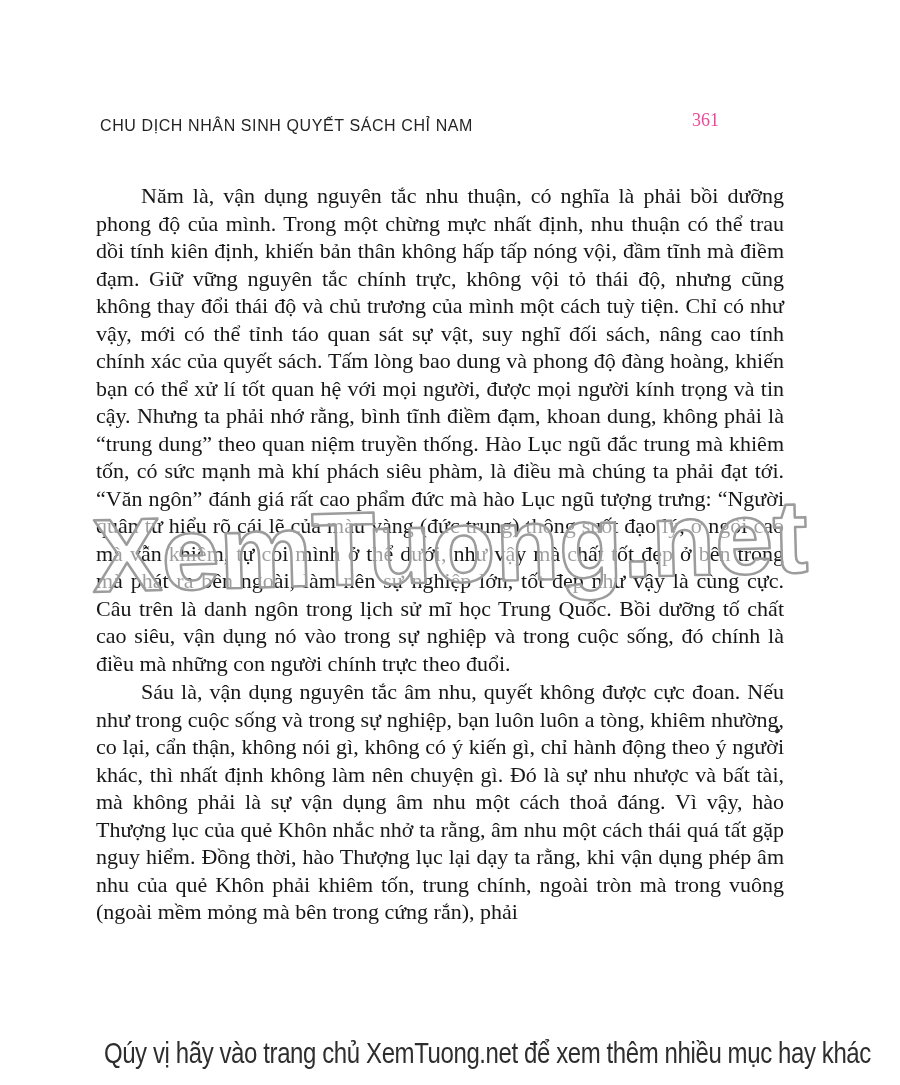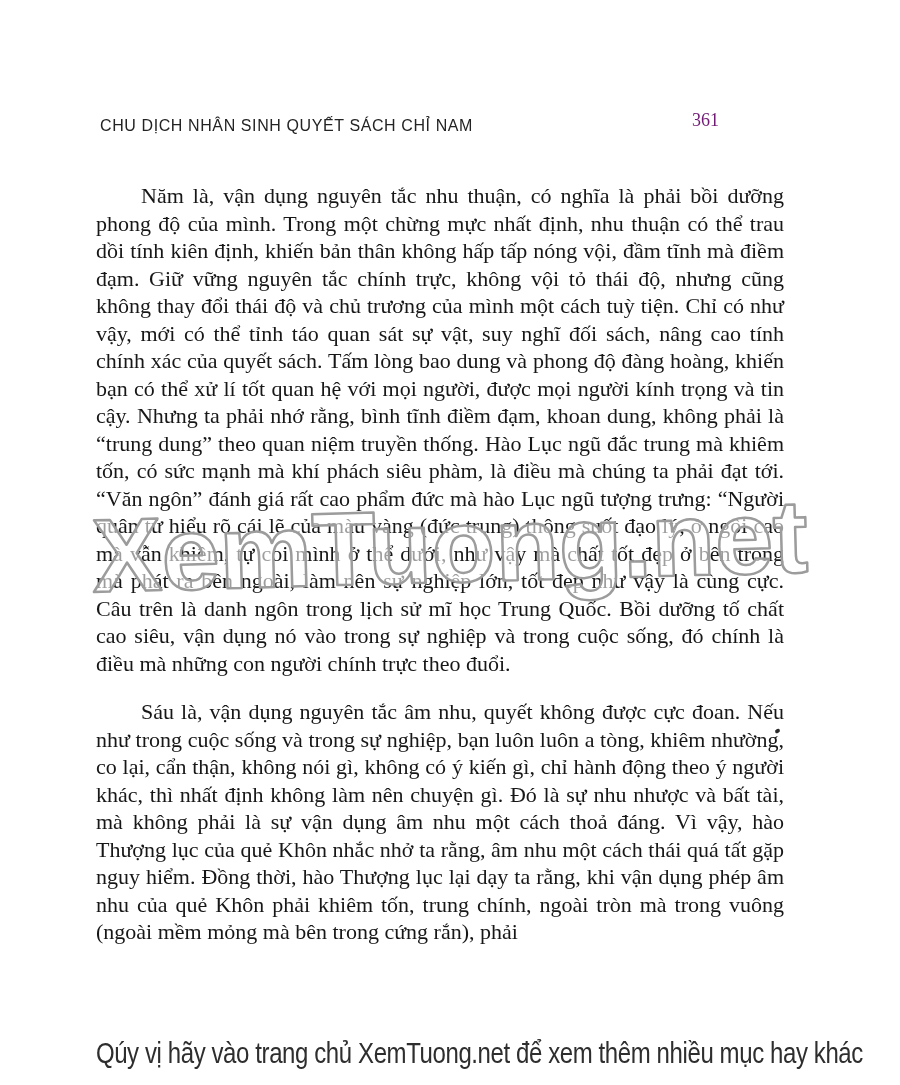--- a/index.html
+++ b/index.html
@@ -25,39 +25,39 @@
     letter-spacing: 0.6px;
     color: #232323;
     white-space: nowrap;
   }
   .page-number {
     position: absolute;
     left: 692px;
     top: 110px;
     font-family: "Liberation Serif", serif;
     font-size: 18px;
-    color: #701a75;
+    color: #ec4899;
   }
   .body-text {
     position: absolute;
     left: 96px;
     top: 182px;
     width: 688px;
     font-family: "Liberation Serif", serif;
     font-size: 22px;
     line-height: 27.5px;
     color: #171717;
     text-align: justify;
   }
   .body-text p {
     margin: 0;
     text-indent: 45px;
   }
   .body-text p + p {
-    margin-top: 21px;
+    margin-top: 1px;
   }
   .watermark {
     position: absolute;
     left: 78px;
     top: 464px;
     width: 744px;
     height: 180px;
     transform: rotate(-1.6deg);
     pointer-events: none;
   }
@@ -75,21 +75,21 @@
     left: 775px;
     top: 729px;
     width: 5px;
     height: 4px;
     background: #2b2b2b;
     border-radius: 50% 40% 50% 40%;
     transform: rotate(-25deg);
   }
   .footer-bar {
     position: absolute;
-    left: 0;
+    left: 8px;
     top: 1036px;
     width: 752px;
     height: 49px;
     background: #ffffff;
     text-align: center;
   }
   .footer-text {
     display: inline-block;
     font-family: "Liberation Sans", sans-serif;
     font-size: 30px;

